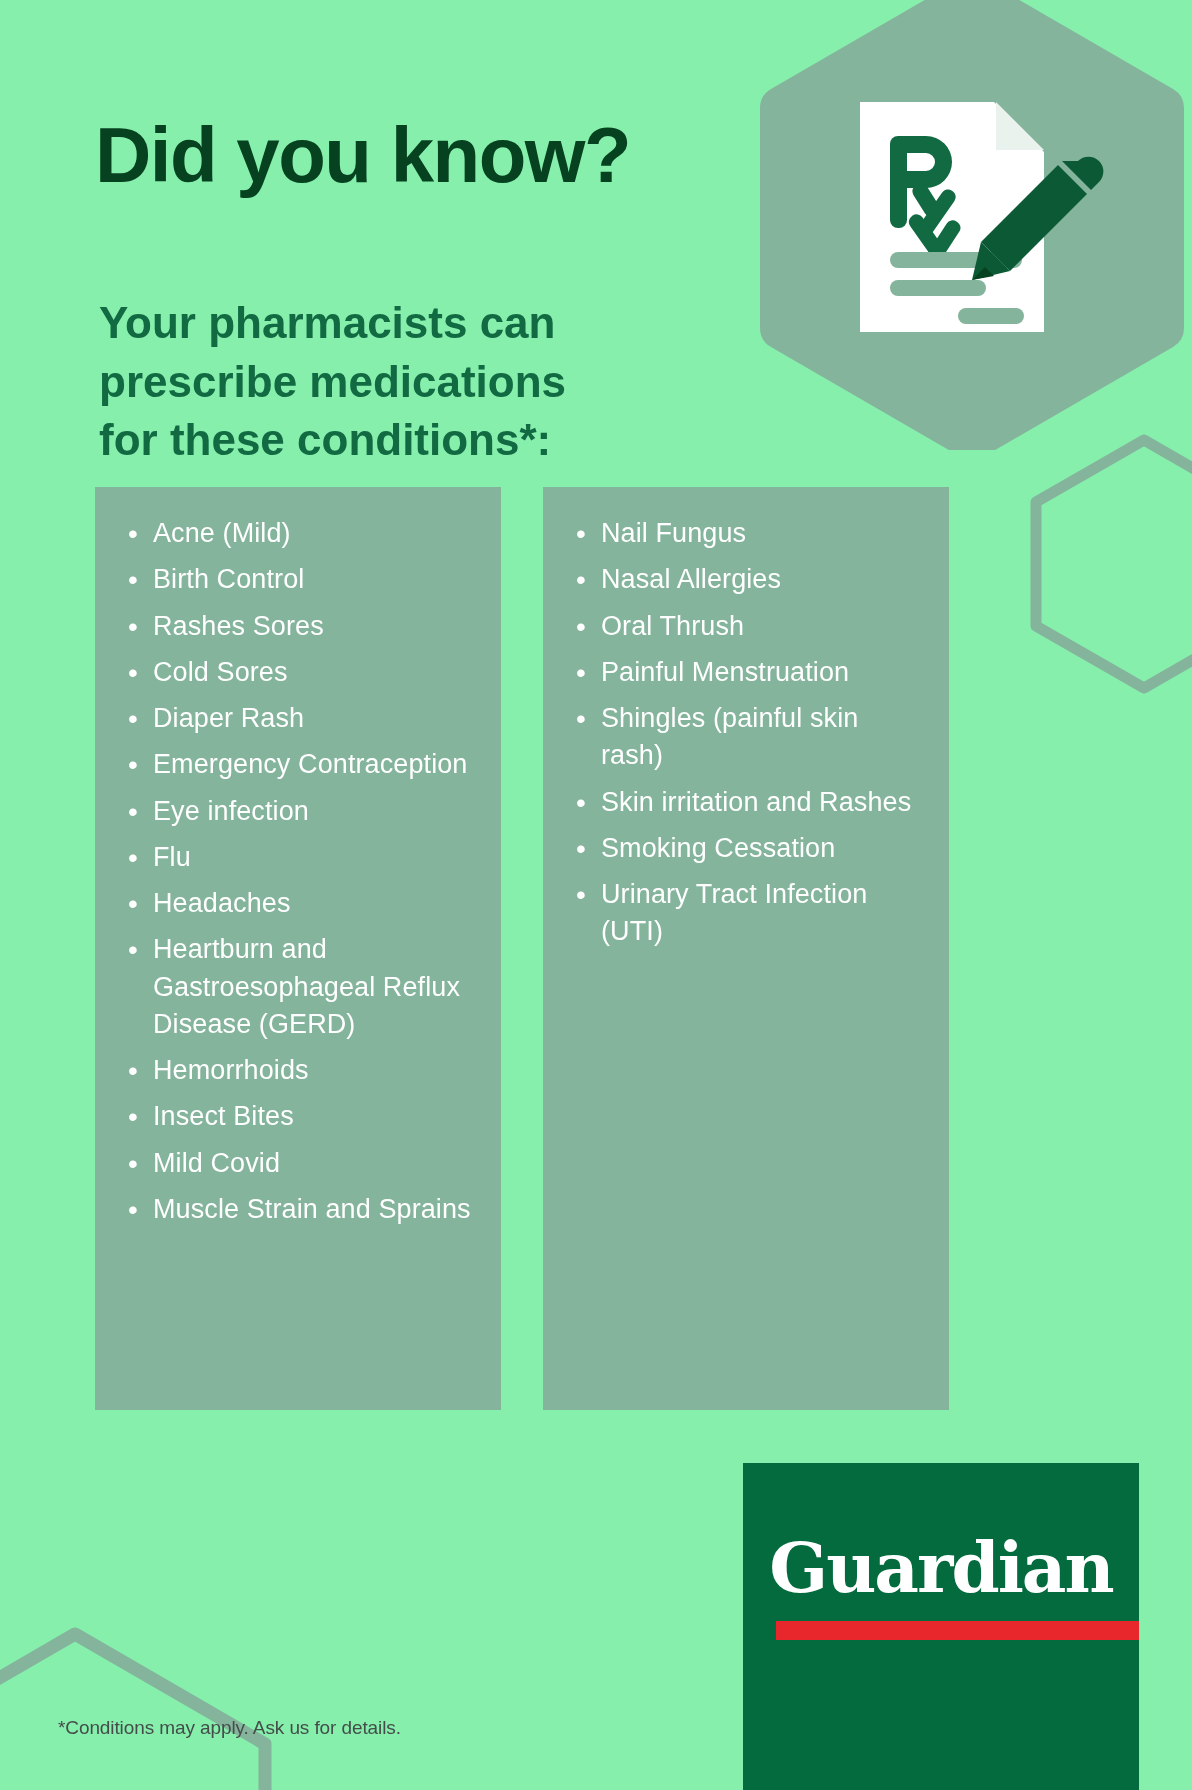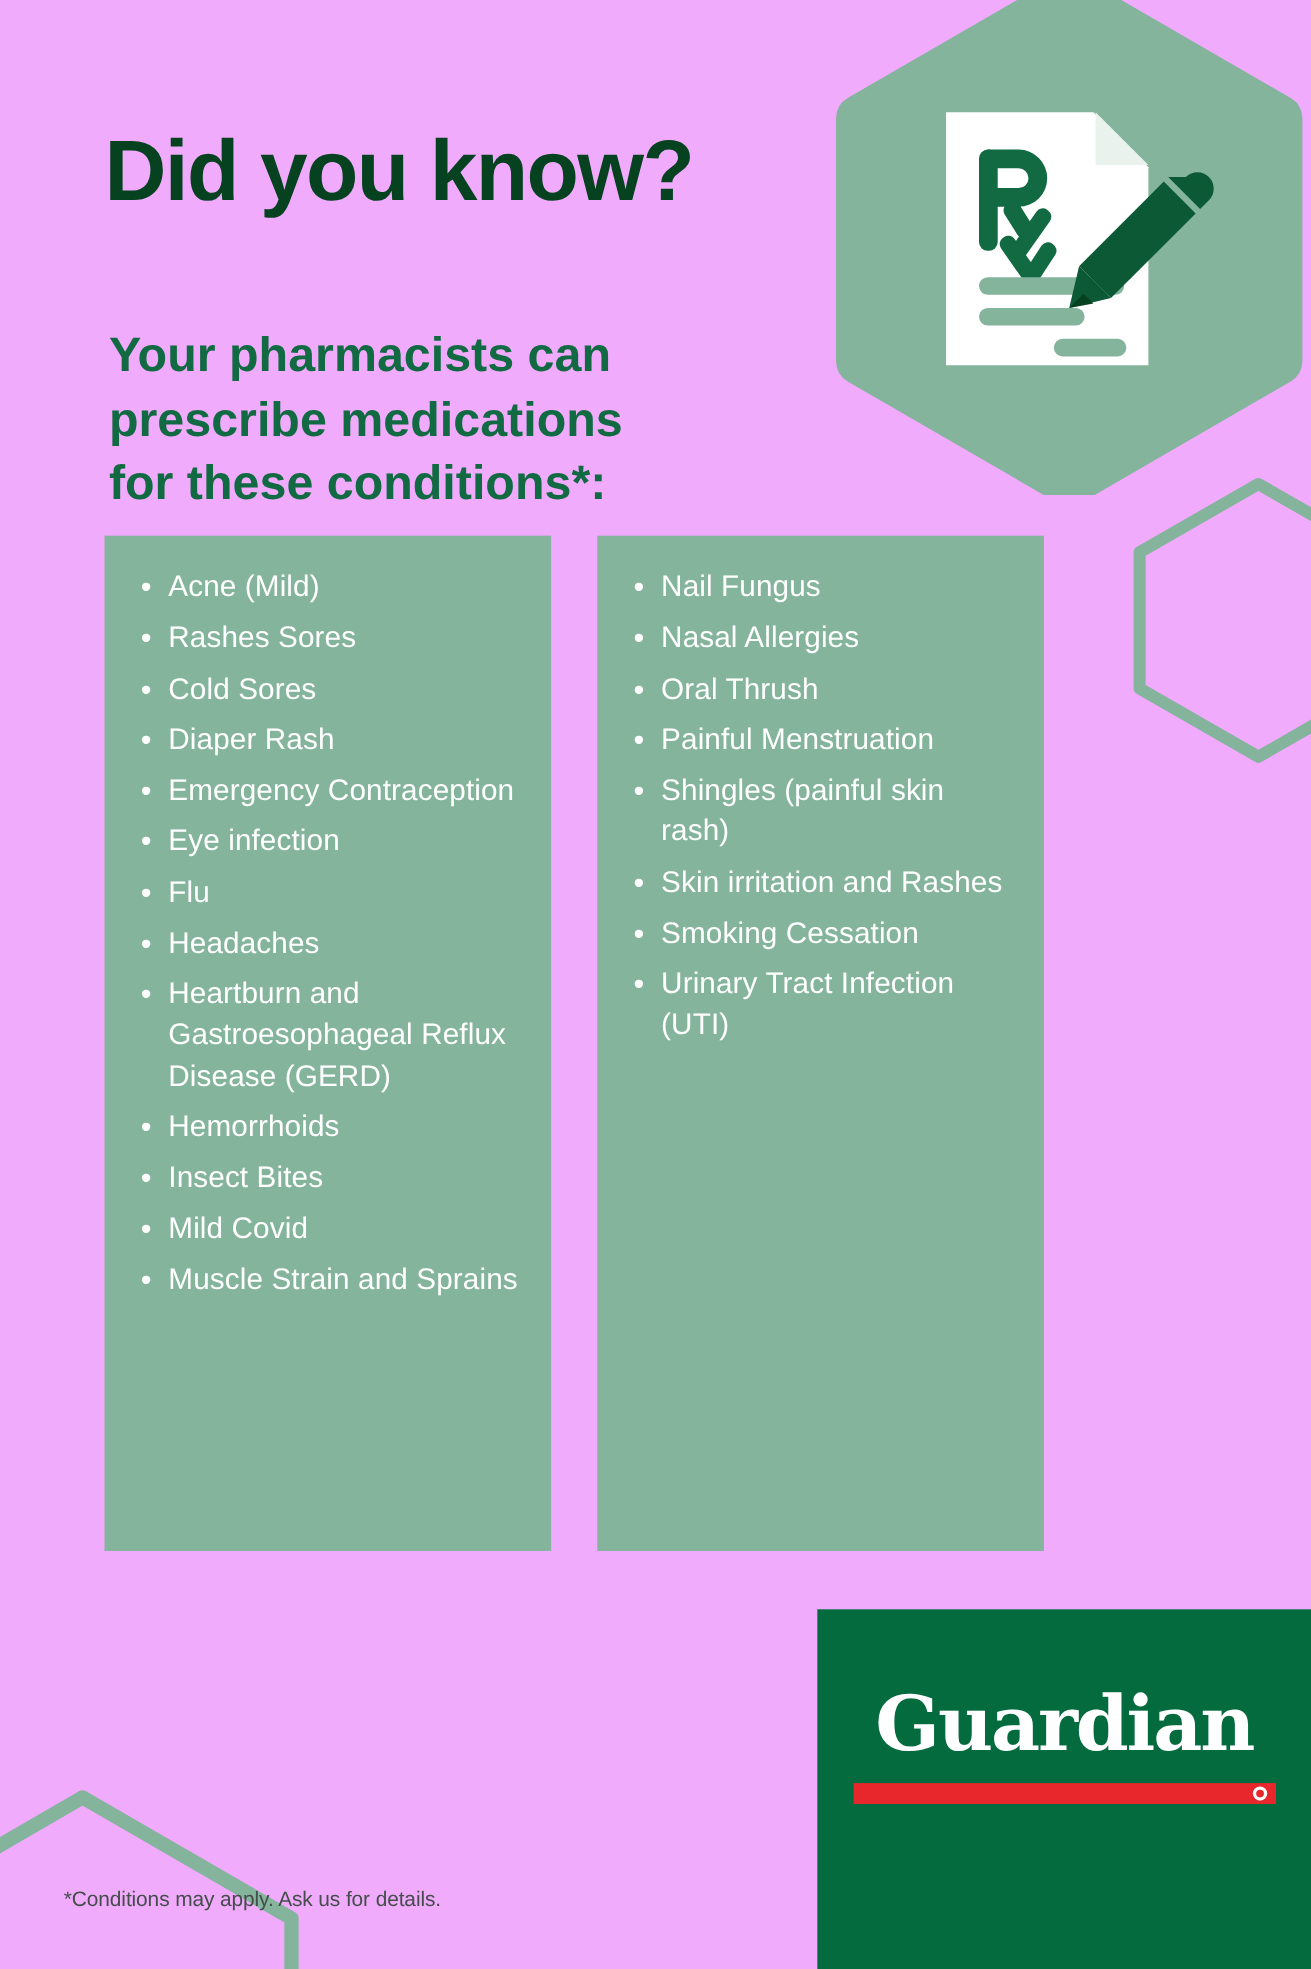--- a/index.html
+++ b/index.html
@@ -7,21 +7,21 @@
     padding: 0;
     background: #b4d2c6;
   }
   body {
     font-family: "Liberation Sans", sans-serif;
   }
   .poster {
     position: relative;
     width: 1192px;
     height: 1790px;
-    background: #f0abfc;
+    background: #86efac;
     overflow: hidden;
   }
 
   
   .hex-deco {
     position: absolute;
     pointer-events: none;
   }
   #hex-top-right {
     left: 742px;
@@ -115,21 +115,21 @@
     color: #444d4a;
     margin: 0;
     letter-spacing: -0.1px;
   }
 
   
   #guardian-logo {
     position: absolute;
     left: 743px;
     top: 1463px;
-    width: 449px;
+    width: 396px;
     height: 327px;
     background: #046b3e;
     overflow: hidden;
   }
   .logo-wordmark {
     position: absolute;
     left: 50%;
     top: 64px;
     transform: translateX(-50%);
     font-family: "DejaVu Serif", serif;
@@ -209,20 +209,21 @@
     <path d="M215 14 L405 124 L405 344 L215 454 L25 344 L25 124 Z" fill="none" stroke="#84b49c" stroke-width="13" stroke-linejoin="round"></path>
   </svg>
 
   <h1 class="headline">Did you know?</h1>
 
   <h2 class="subhead">Your pharmacists can prescribe medications for these conditions*:</h2>
 
   <div class="panel" id="panel-left">
     <ul class="cond-list" id="list-left">
         <li>Acne (Mild)</li>
+        <li>Birth Control</li>
         <li>Rashes Sores</li>
         <li>Cold Sores</li>
         <li>Diaper Rash</li>
         <li>Emergency Contraception</li>
         <li>Eye infection</li>
         <li>Flu</li>
         <li>Headaches</li>
         <li>Heartburn and Gastroesophageal Reflux Disease (GERD)</li>
         <li>Hemorrhoids</li>
         <li>Insect Bites</li>

